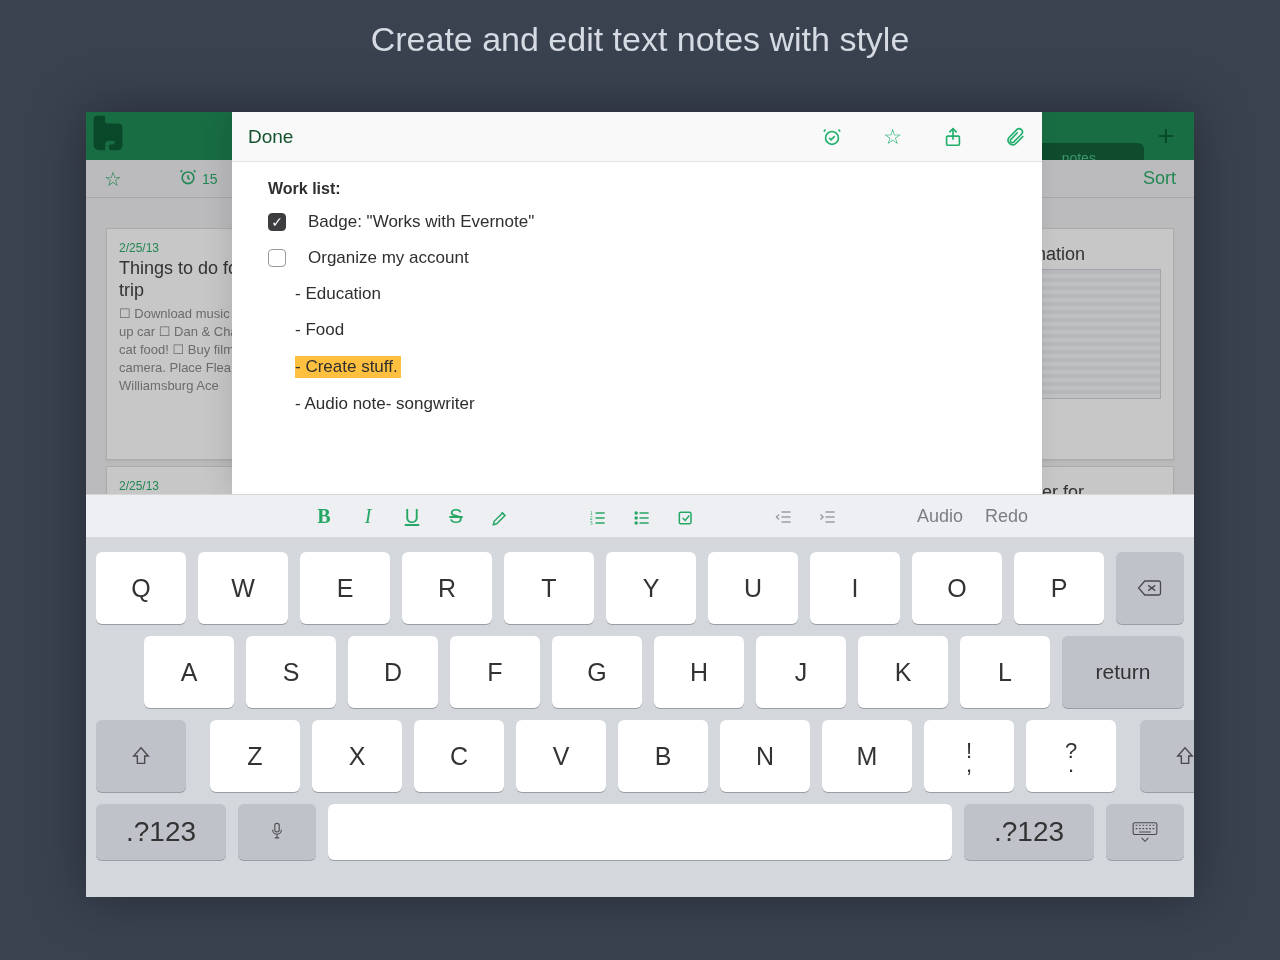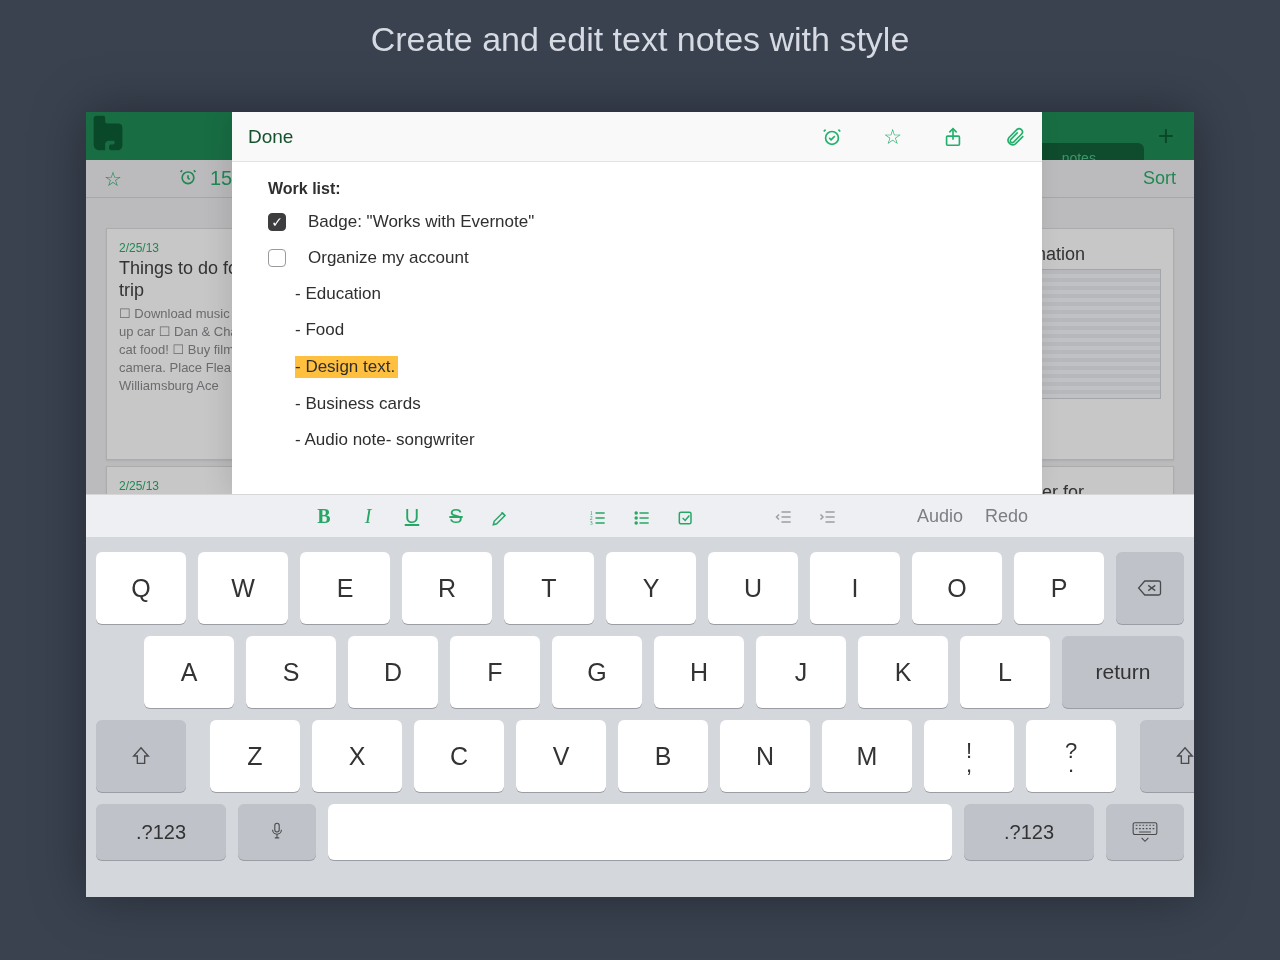--- a/index.html
+++ b/index.html
@@ -62,21 +62,21 @@
   .filterbar {
     position:absolute; left:0; top:48px; width:100%; height:38px;
     background:#f0f0f2;
     border-bottom:1px solid #d6d6d9;
     display:flex; align-items:center;
     padding:0 18px;
     color:#2bad6b;
   }
   .filterbar .fb-star { font-size:20px; }
   .filterbar .fb-clock { font-size:20px; margin-left:56px; position:relative; top:1px;}
-  .filterbar .fb-count { font-size:20px; margin-left:12px; }
+  .filterbar .fb-count { font-size:14px; margin-left:4px; }
   .filterbar .fb-spacer { flex:1; }
   .filterbar .fb-sort { font-size:18px; }
 
   .cards {
     position:absolute; left:0; top:86px; width:100%; bottom:0;
     background:#f0f0f2;
   }
   .card {
     position:absolute;
     background:#ffffff;
@@ -197,21 +197,21 @@
     background:#ffffff;
     border-radius:6px;
     box-shadow:0 1px 0 #9a9da3;
     height:72px;
     display:flex; align-items:center; justify-content:center;
     font-size:25px; color:#333;
     flex:0 0 auto;
   }
   .key.w1 { width:90px; }
   .key.dark { background:#bfc3c9; }
-  .key.wide { width:130px; font-size:20px; text-transform:none; }
+  .key.wide { width:130px; font-size:28px; text-transform:none; }
   .key.space { flex:1; }
   .key .stack { display:flex; flex-direction:column; align-items:center; line-height:20px;}
   .key .stack .top { font-size:22px;}
   .key .stack .bot { font-size:22px; height:10px; position:relative; top:-6px;}
   .key svg { width:28px; height:22px; }
 
   .row3-pad { width:36px; }
 
 </style>
 </head>
@@ -301,22 +301,21 @@
         <span>Badge: "Works with Evernote"</span>
       </div>
       <div class="checkrow">
         <span class="box"></span>
         <span>Organize my account</span>
       </div>
 
       <div class="sublist">
         <div>- Education</div>
         <div>- Food</div>
-        <div><span class="hl">- Design text.</span></div>
-        <div>- Business cards</div>
+        <div><span class="hl">- Create stuff.</span></div>
         <div>- Audio note- songwriter</div>
       </div>
     </div>
   </div>
 
   <div class="format-strip">
     <div class="grp" style="margin-left:190px;">
       <span class="ico" style="font-weight:700; font-style:normal;">B</span>
       <span class="ico" style="font-style:italic;">I</span>
       <span class="ico" style="text-decoration:underline; font-family:inherit;">U</span>

